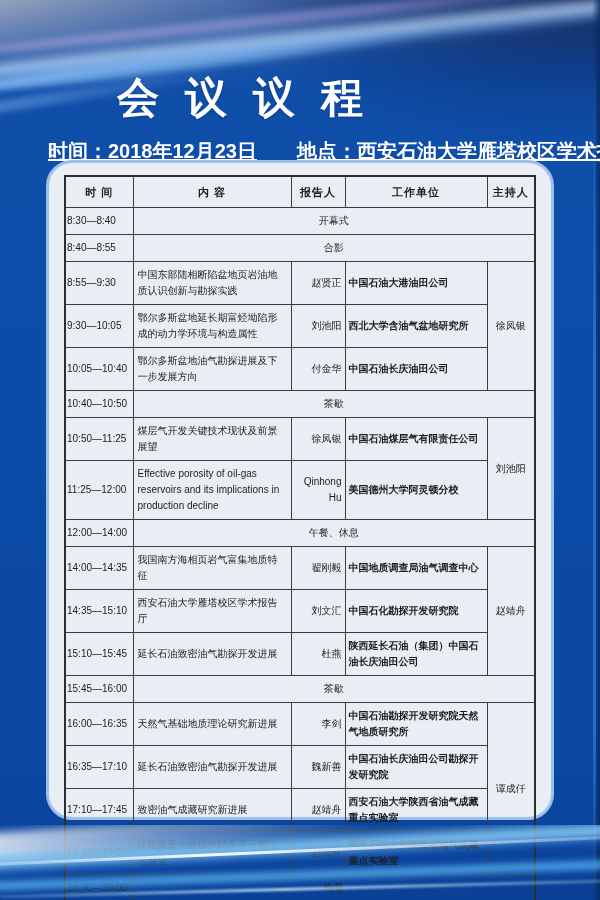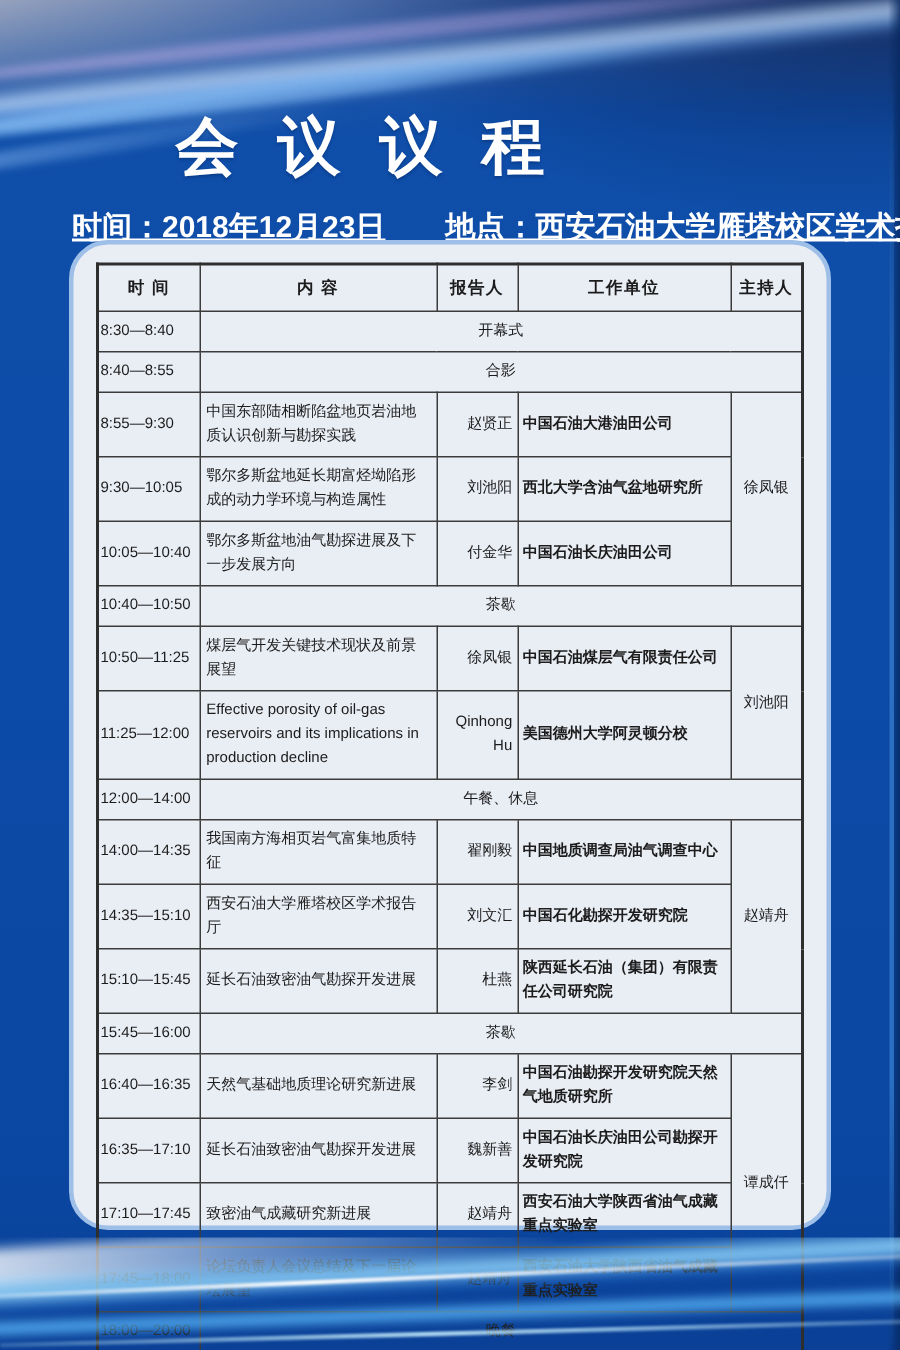--- a/index.html
+++ b/index.html
@@ -176,28 +176,28 @@
         <tr>
           <td class="c-time">14:35—15:10</td>
           <td class="c-content">西安石油大学雁塔校区学术报告厅</td>
           <td class="c-speaker">刘文汇</td>
           <td class="c-unit">中国石化勘探开发研究院</td>
         </tr>
         <tr>
           <td class="c-time">15:10—15:45</td>
           <td class="c-content">延长石油致密油气勘探开发进展</td>
           <td class="c-speaker">杜燕</td>
-          <td class="c-unit">陕西延长石油（集团）有限责任公司研究院</td>
+          <td class="c-unit">陕西延长石油（集团）中国石油长庆油田公司</td>
         </tr>
         <tr>
           <td class="c-time">15:45—16:00</td>
           <td class="c-break" colspan="4">茶歇</td>
         </tr>
         <tr>
-          <td class="c-time">16:40—16:35</td>
+          <td class="c-time">16:00—16:35</td>
           <td class="c-content">天然气基础地质理论研究新进展</td>
           <td class="c-speaker">李剑</td>
           <td class="c-unit">中国石油勘探开发研究院天然气地质研究所</td>
           <td class="c-host" rowspan="4">谭成仟</td>
         </tr>
         <tr>
           <td class="c-time">16:35—17:10</td>
           <td class="c-content">延长石油致密油气勘探开发进展</td>
           <td class="c-speaker">魏新善</td>
           <td class="c-unit">中国石油长庆油田公司勘探开发研究院</td>

